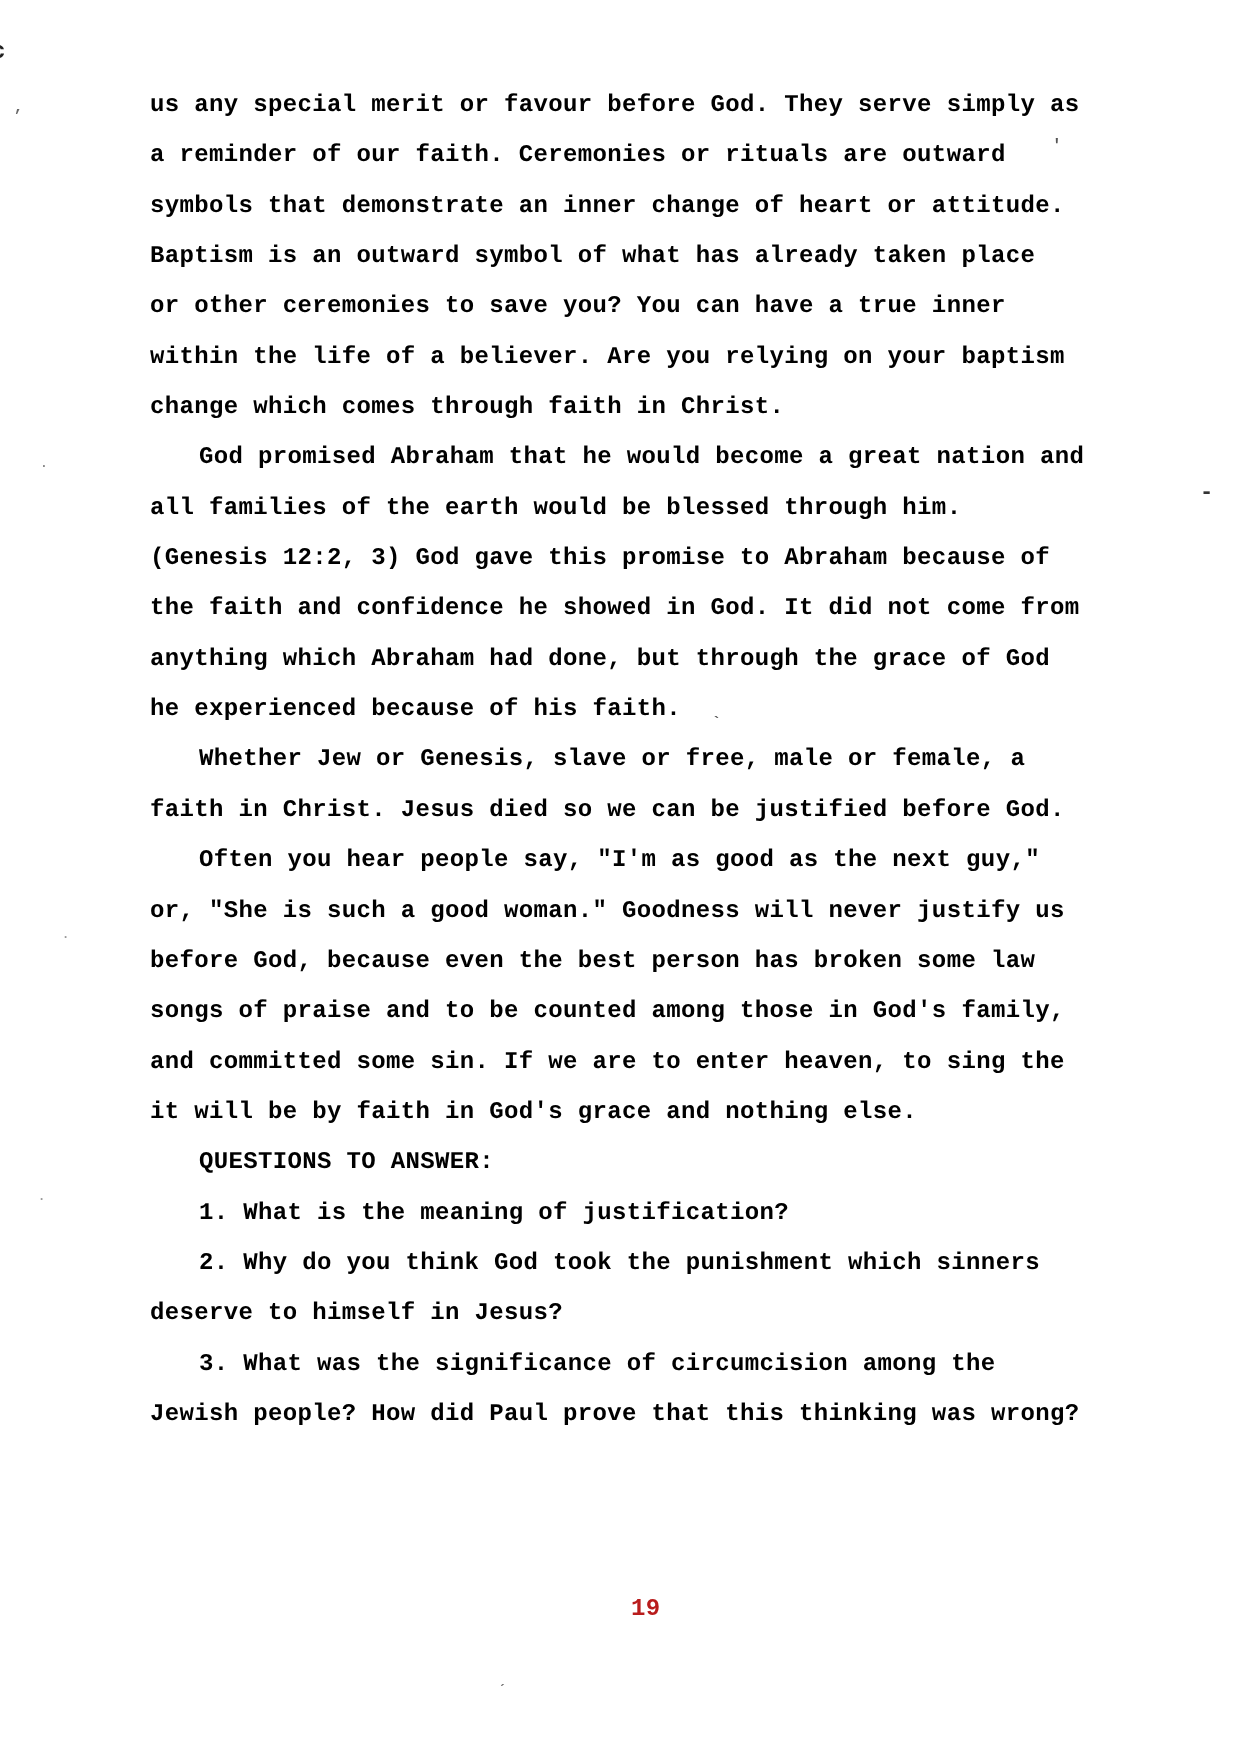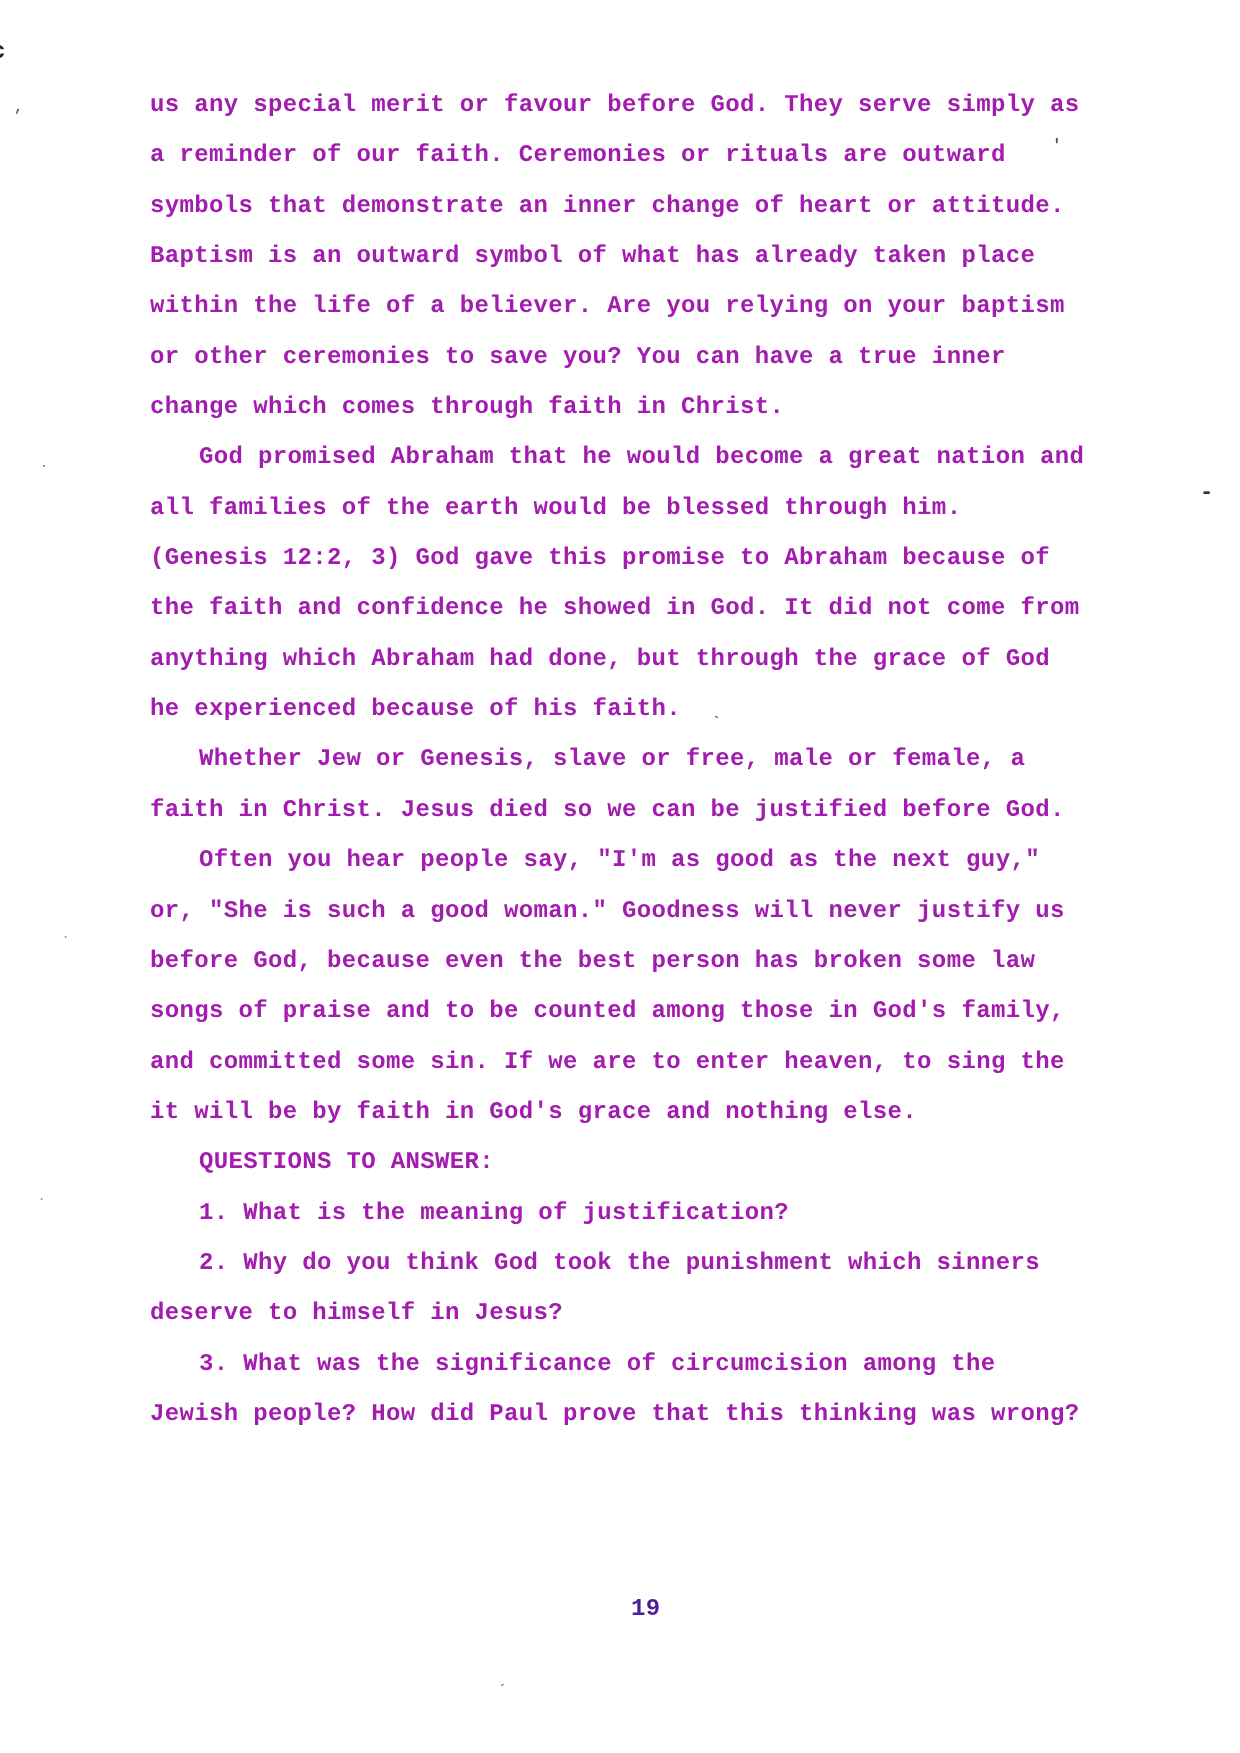--- a/index.html
+++ b/index.html
@@ -22,36 +22,36 @@
     top: 81px;
     width: 1010px;
   }
   .line {
     height: 50.35px;
     line-height: 50.35px;
     font-size: 24px;
     font-weight: bold;
     letter-spacing: 0.35px;
     white-space: pre;
-    color: #a21caf;
+    color: #000000;
     text-rendering: geometricPrecision;
   }
   .indent {
     padding-left: 49px;
   }
   #page-number {
     position: absolute;
     left: 631px;
     top: 1584px;
     height: 50px;
     line-height: 50px;
     font-size: 24px;
     font-weight: bold;
     letter-spacing: 0.35px;
-    color: #4c1d95;
+    color: #b91c1c;
   }
   .artifact {
     position: absolute;
     font-family: "Liberation Mono", "DejaVu Sans Mono", monospace;
     font-weight: bold;
     line-height: 1;
     pointer-events: none;
   }
   .a-frag   { left: -9px;   top: 40px;   font-size: 24px; color: #222; }
   .a-comma  { left: 14px;   top: 100px;  font-size: 15px; color: #666; }
@@ -66,22 +66,22 @@
 </head>
 <body>
 
 <div id="page">
 
   <div id="text-block">
     <div class="line">us any special merit or favour before God. They serve simply as</div>
     <div class="line">a reminder of our faith. Ceremonies or rituals are outward</div>
     <div class="line">symbols that demonstrate an inner change of heart or attitude.</div>
     <div class="line">Baptism is an outward symbol of what has already taken place</div>
+    <div class="line">or other ceremonies to save you? You can have a true inner</div>
     <div class="line">within the life of a believer. Are you relying on your baptism</div>
-    <div class="line">or other ceremonies to save you? You can have a true inner</div>
     <div class="line">change which comes through faith in Christ.</div>
     <div class="line indent">God promised Abraham that he would become a great nation and</div>
     <div class="line">all families of the earth would be blessed through him.</div>
     <div class="line">(Genesis 12:2, 3) God gave this promise to Abraham because of</div>
     <div class="line">the faith and confidence he showed in God. It did not come from</div>
     <div class="line">anything which Abraham had done, but through the grace of God</div>
     <div class="line">he experienced because of his faith.</div>
     <div class="line indent">Whether Jew or Genesis, slave or free, male or female, a</div>
     <div class="line">faith in Christ. Jesus died so we can be justified before God.</div>
     <div class="line indent">Often you hear people say, "I'm as good as the next guy,"</div>

